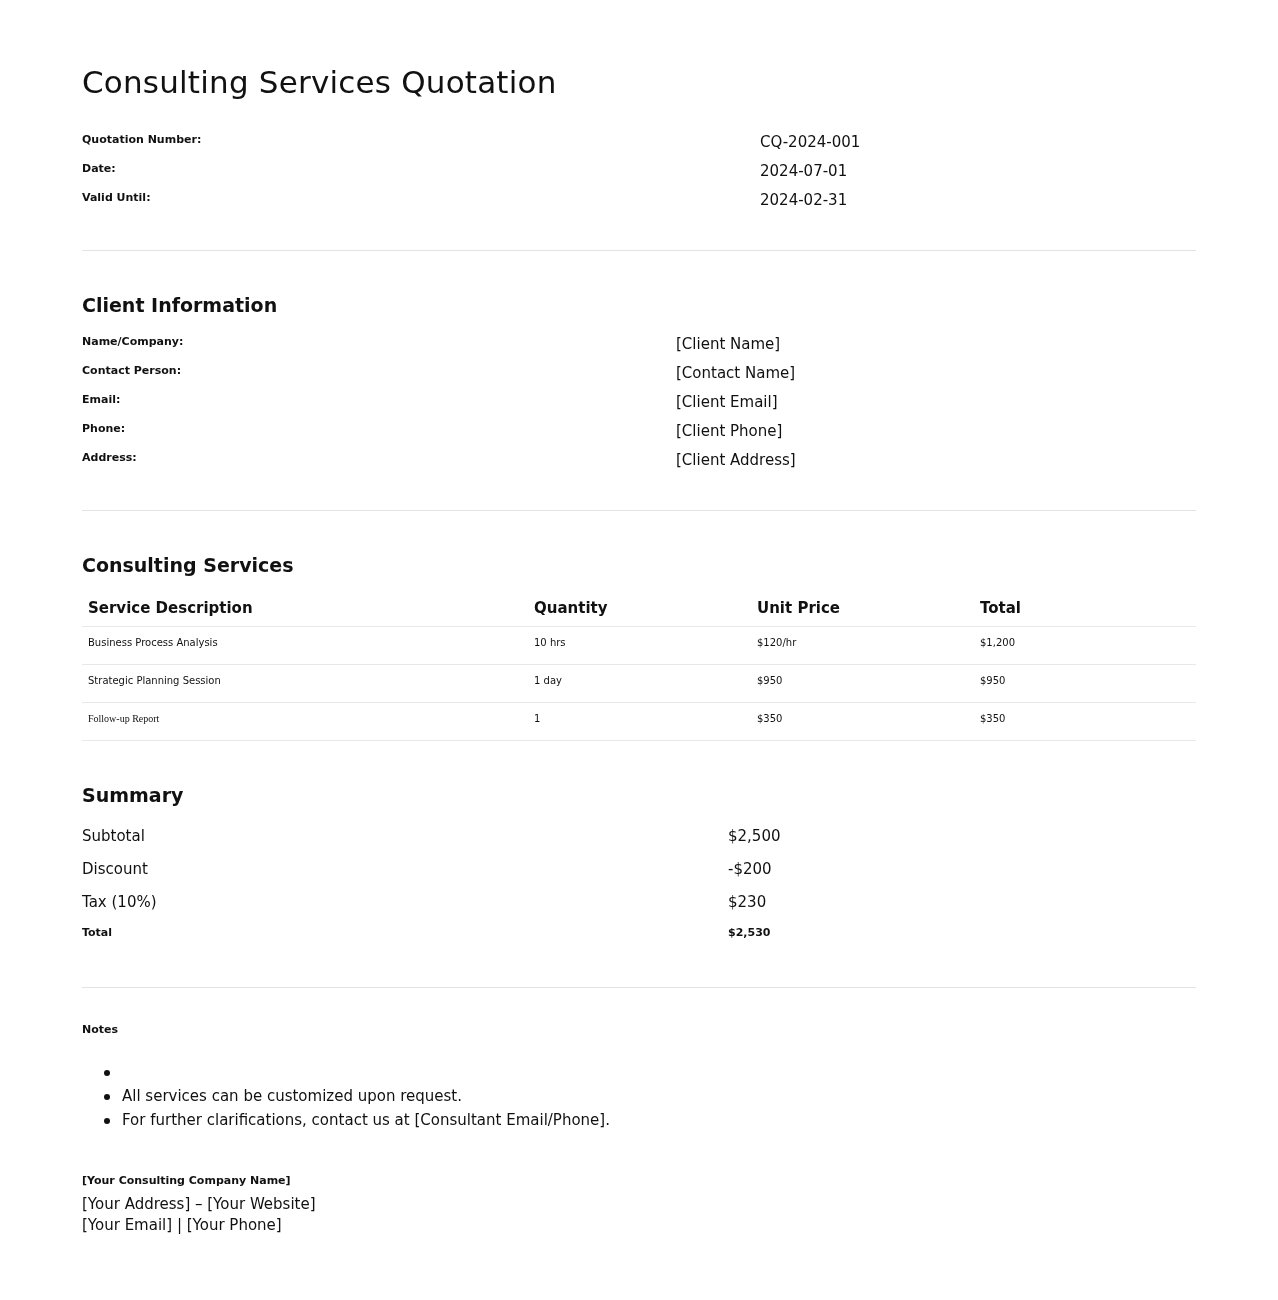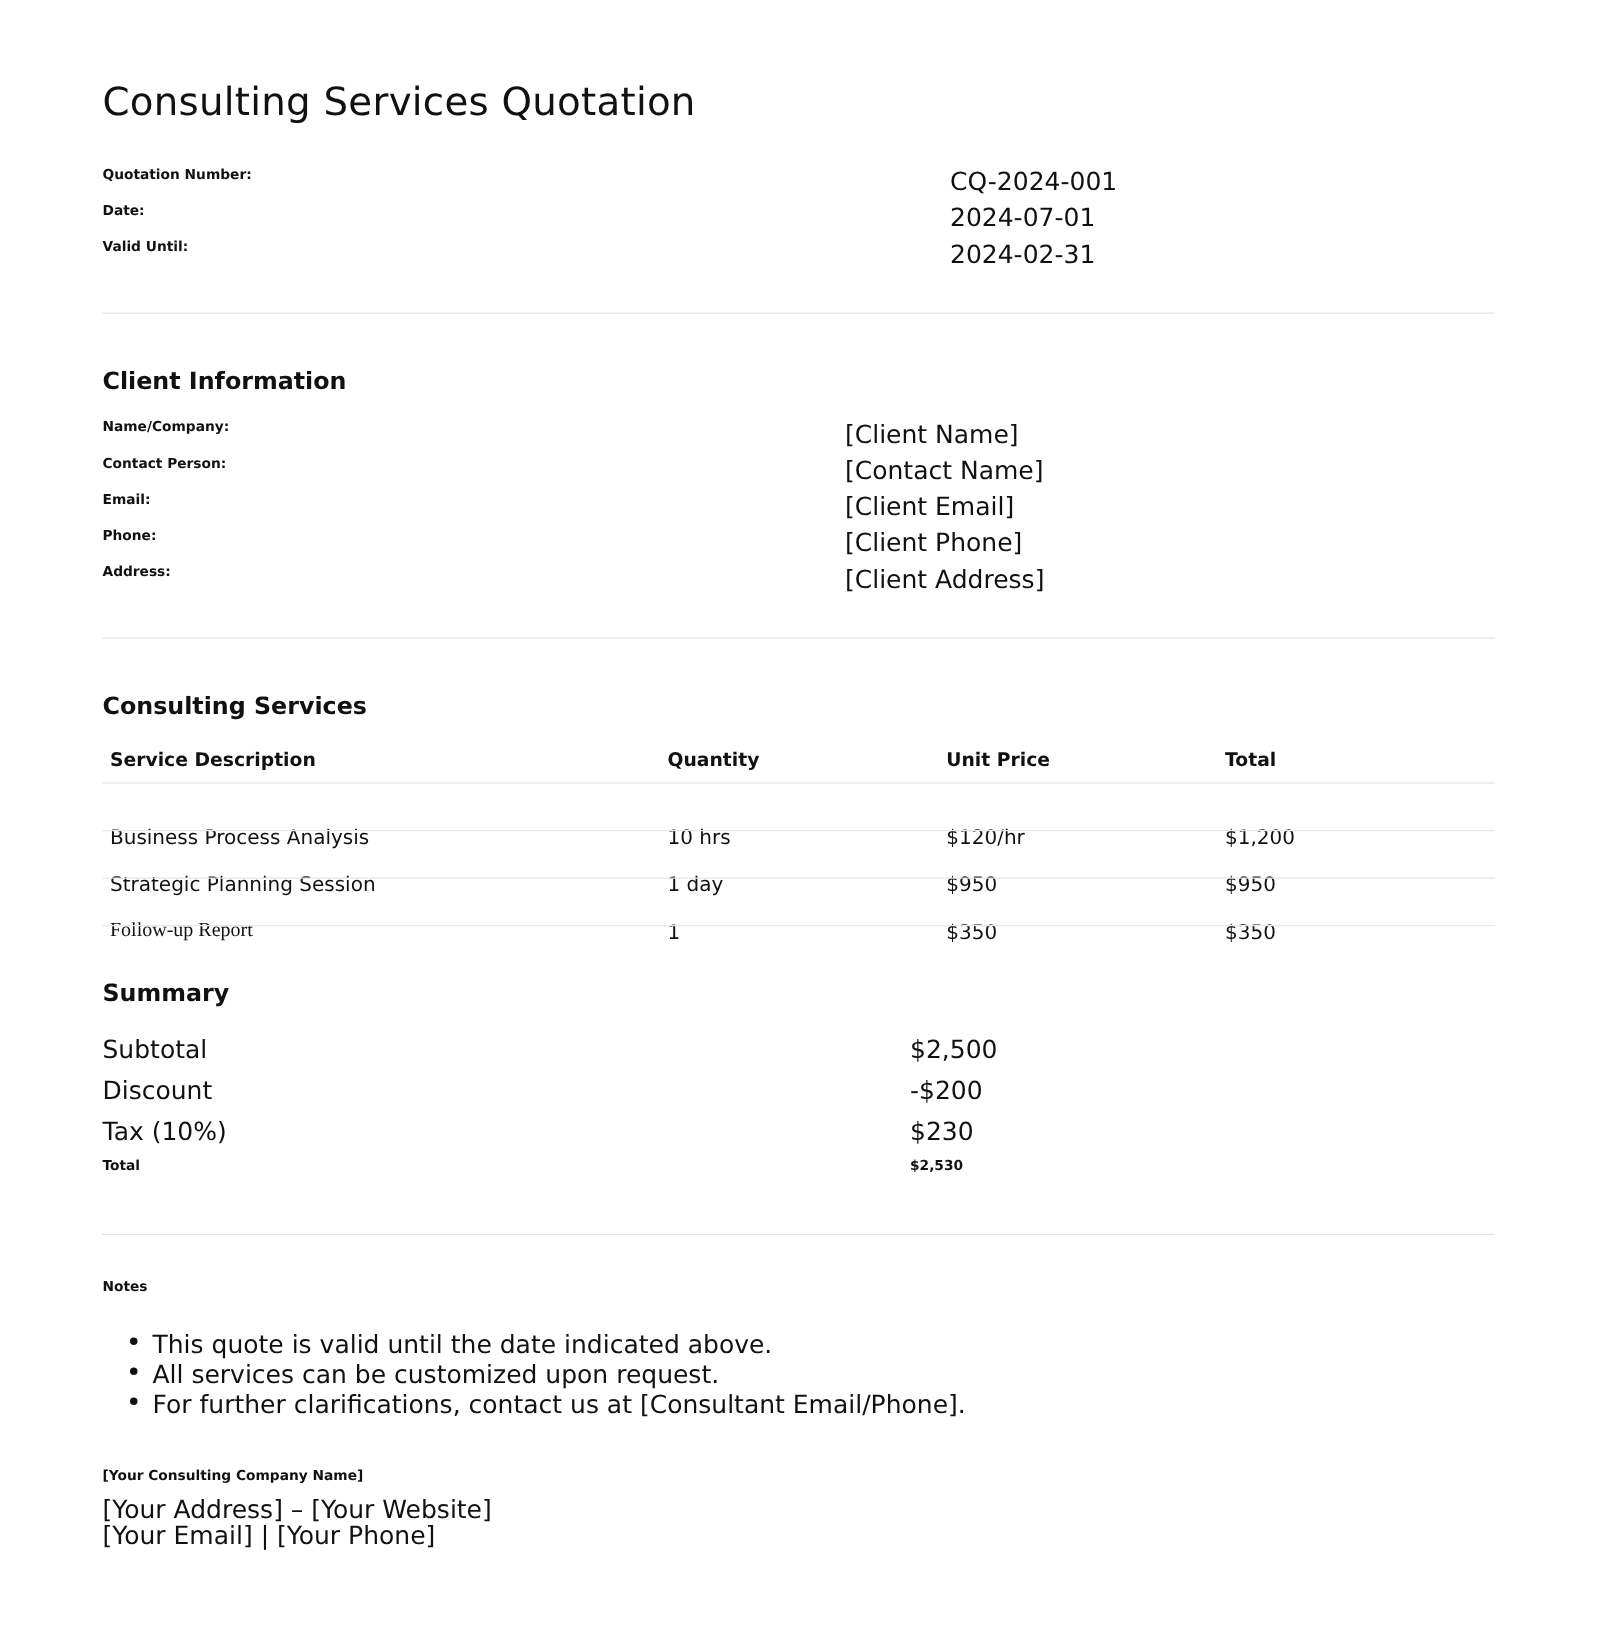--- a/index.html
+++ b/index.html
@@ -5,25 +5,25 @@
   html, body { margin: 0; padding: 0; background: #ffffff; }
   body {
     width: 1278px; height: 1300px; overflow: hidden;
     font-family: "DejaVu Sans", "Liberation Sans", sans-serif;
     color: #111111; font-size: 15px;
   }
   .page { position: relative; width: 1278px; height: 1300px; padding-left: 44px; }
   .abs { position: absolute; white-space: nowrap; }
   .title { left: 82px; top: 64px; font-size: 31px; font-weight: 500; letter-spacing: 0.2px; }
   .lbl { font-weight: bold; font-size: 11px; }
-  .val { font-size: 20px; }
+  .val { font-size: 15px; }
   .hr { position: absolute; left: 82px; width: 1114px; height: 1px; background: #e3e3e3; }
   .h2 { font-size: 19px; font-weight: 700; }
   .th { font-weight: bold; font-size: 15px; }
-  .td { font-size: 16px; margin-top: 23px; }
+  .td { font-size: 10px; }
   .rowline { position: absolute; left: 82px; width: 1114px; height: 1px; background: #e8e8e8; }
   .bullet { position: absolute; width: 6px; height: 6px; border-radius: 50%; background: #111; }
 </style>
 </head>
 <body>
 
 <div class="page">
 
   <div class="abs title">Consulting Services Quotation</div>
 
@@ -84,21 +84,20 @@
   <div class="abs val" style="left:728px;top:860px;">-$200</div>
   <div class="abs val" style="left:82px;top:893px;">Tax (10%)</div>
   <div class="abs val" style="left:728px;top:893px;">$230</div>
   <div class="abs lbl" style="left:82px;top:926px;">Total</div>
   <div class="abs lbl" style="left:728px;top:926px;">$2,530</div>
 
   <div class="hr" style="top:987px;"></div>
 
   <div class="abs lbl" style="left:82px;top:1023px;">Notes</div>
   <div class="bullet" style="left:104px;top:1070px;"></div>
-  <div class="abs val" style="left:122px;top:1063px;">This quote is valid until the date indicated above.</div>
   <div class="bullet" style="left:104px;top:1094px;"></div>
   <div class="abs val" style="left:122px;top:1087px;">All services can be customized upon request.</div>
   <div class="bullet" style="left:104px;top:1118px;"></div>
   <div class="abs val" style="left:122px;top:1111px;">For further clarifications, contact us at [Consultant Email/Phone].</div>
 
   <div class="abs lbl" style="left:82px;top:1174px;">[Your Consulting Company Name]</div>
   <div class="abs val" style="left:82px;top:1195px;">[Your Address] – [Your Website]</div>
   <div class="abs val" style="left:82px;top:1216px;">[Your Email] | [Your Phone]</div>
 </div>
 

